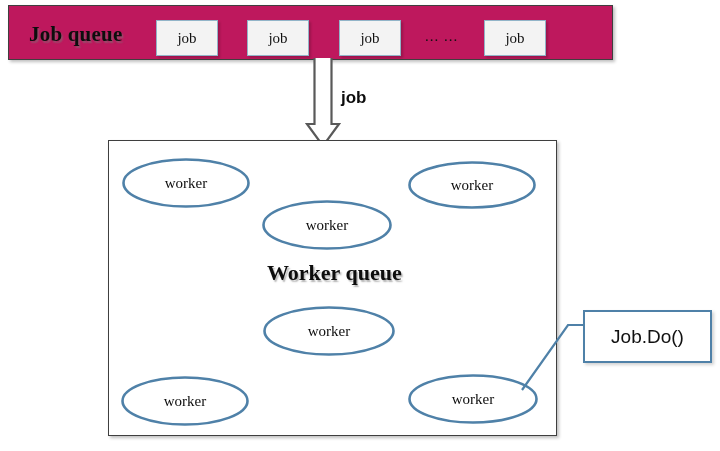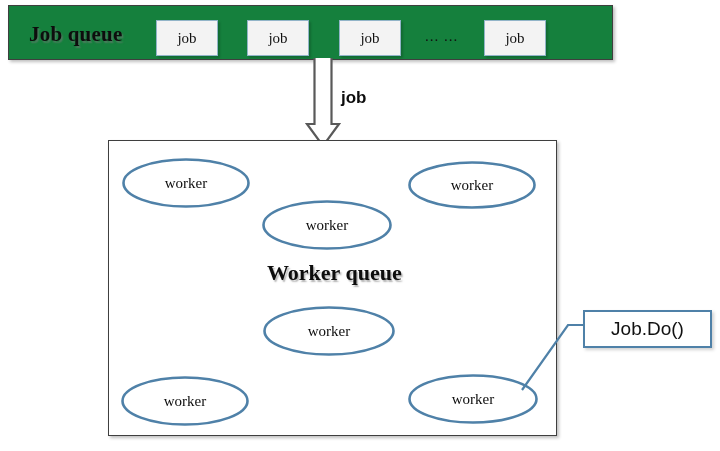--- a/index.html
+++ b/index.html
@@ -17,21 +17,21 @@
   }
 
   
   .queue-box {
     position: absolute;
     left: 8px;
     top: 5px;
     width: 605px;
     height: 55px;
     border: 1.5px solid #3f3f3f;
-    background: #15803d;
+    background: #be185d;
     box-sizing: border-box;
     box-shadow: 2px 2px 3px rgba(0,0,0,0.25);
   }
   .queue-title {
     position: absolute;
     left: 20px;
     top: 16px;
     font-family: "Liberation Serif", serif;
     font-size: 21px;
     font-weight: 700;
@@ -130,21 +130,21 @@
     color: #0d0d0d;
     pointer-events: none;
   }
 
   
   .callout-box {
     position: absolute;
     left: 583px;
     top: 310px;
     width: 129px;
-    height: 38px;
+    height: 53px;
     border: 2.5px solid #4f81a8;
     background: #ffffff;
     box-sizing: border-box;
     box-shadow: 2px 2px 3px rgba(0,0,0,0.18);
     display: flex;
     align-items: center;
     justify-content: center;
     font-family: "Liberation Sans", sans-serif;
     font-size: 19px;
     color: #111111;

